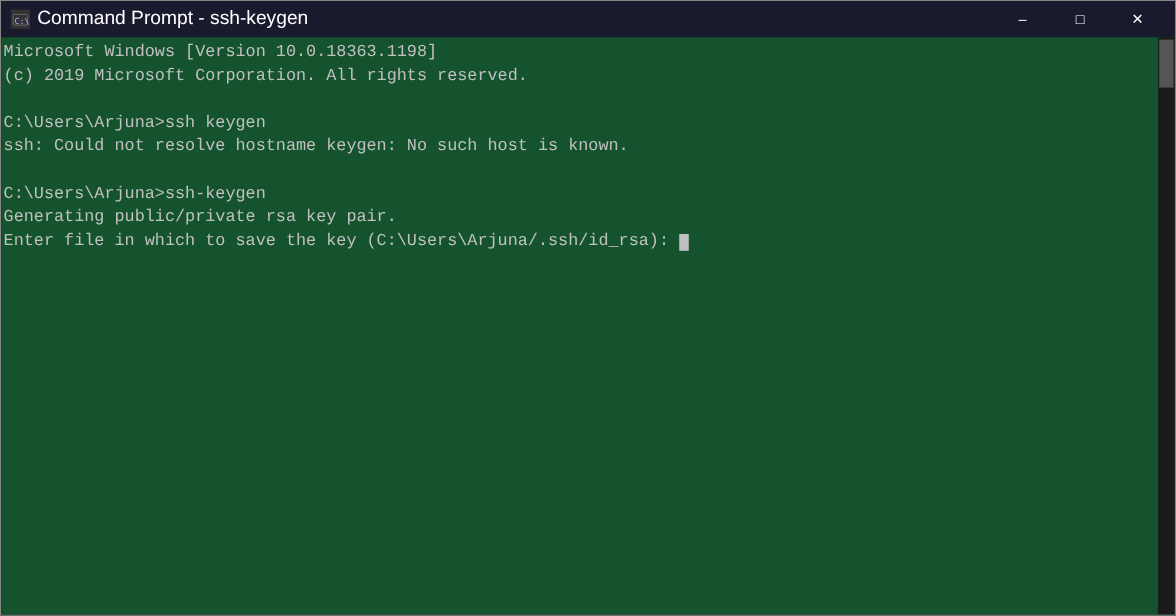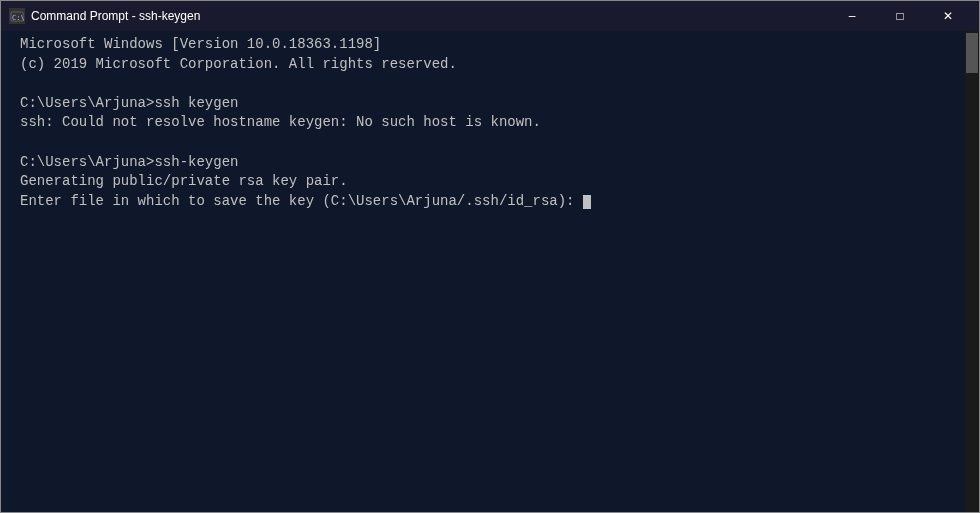--- a/index.html
+++ b/index.html
@@ -53,21 +53,21 @@
       justify-content: center;
     }
 
     .title-bar-icon svg {
       width: 14px;
       height: 14px;
     }
 
     .title-bar-title {
       color: #ffffff;
-      font-size: 12px;
+      font-size: 16px;
       font-family: 'Segoe UI', Arial, sans-serif;
     }
 
     .title-bar-controls {
       display: flex;
       align-items: center;
       gap: 2px;
     }
 
     .title-btn {
@@ -78,22 +78,22 @@
       color: #ffffff;
       font-size: 12px;
       cursor: pointer;
       display: flex;
       align-items: center;
       justify-content: center;
     }
 
     .console-area {
       flex: 1;
-      background: #0f172a;
-      padding: 4px 19px;
+      background: #14532d;
+      padding: 4px 2px;
       overflow: hidden;
       position: relative;
     }
 
     .console-text {
       font-family: 'Consolas', 'Courier New', monospace;
       font-size: 14px;
       color: #c0c0c0;
       line-height: 1.4;
       white-space: pre;

